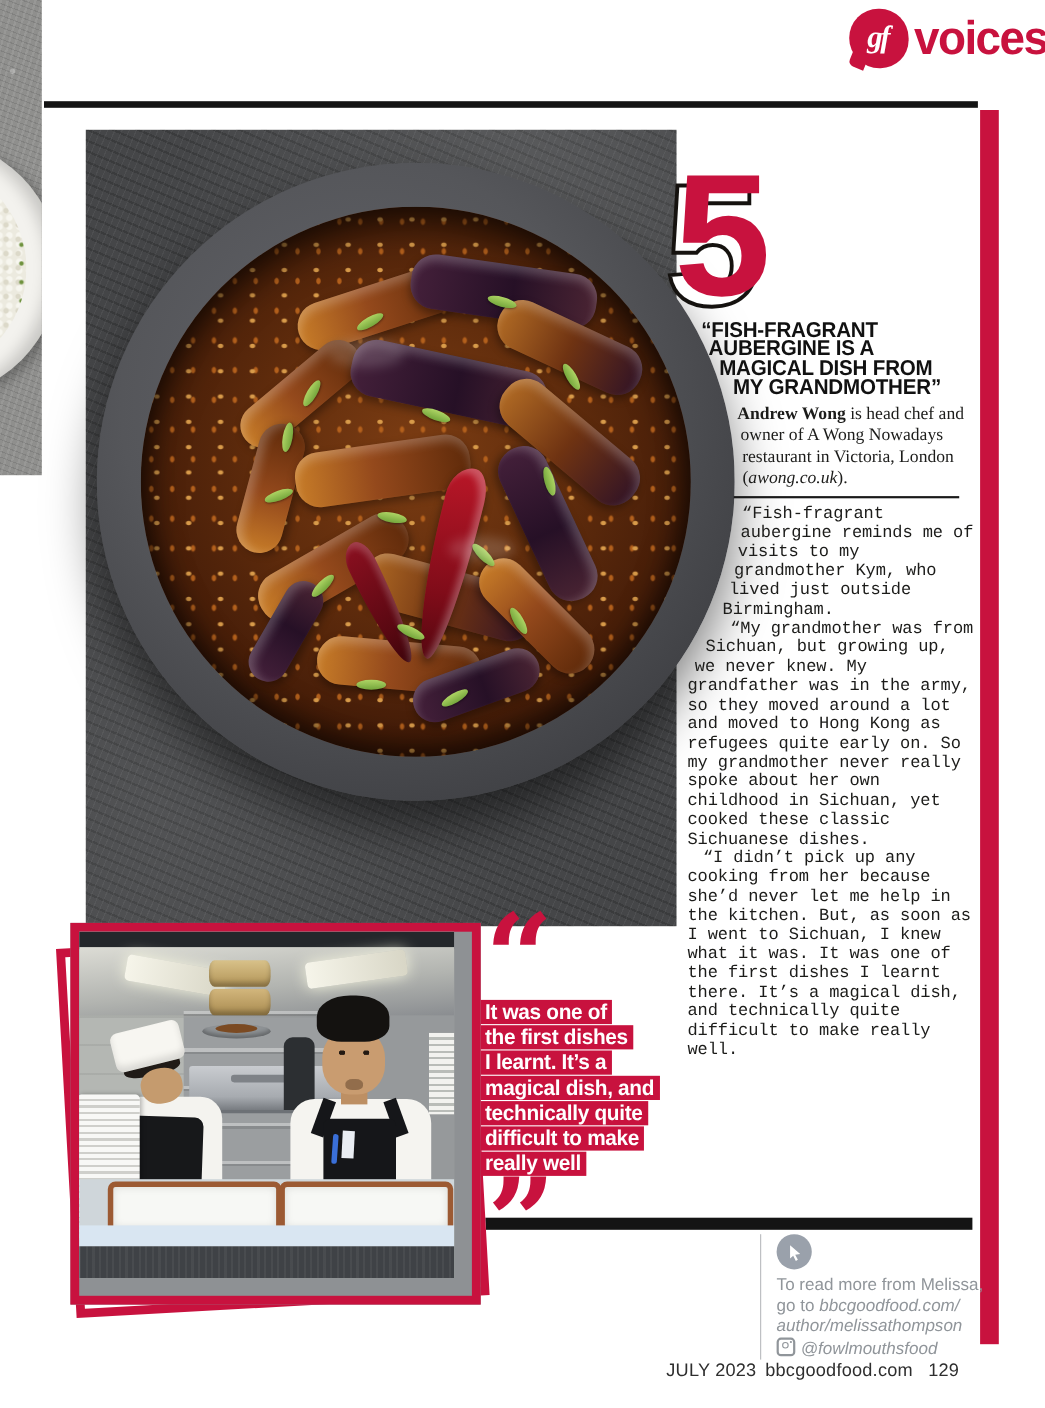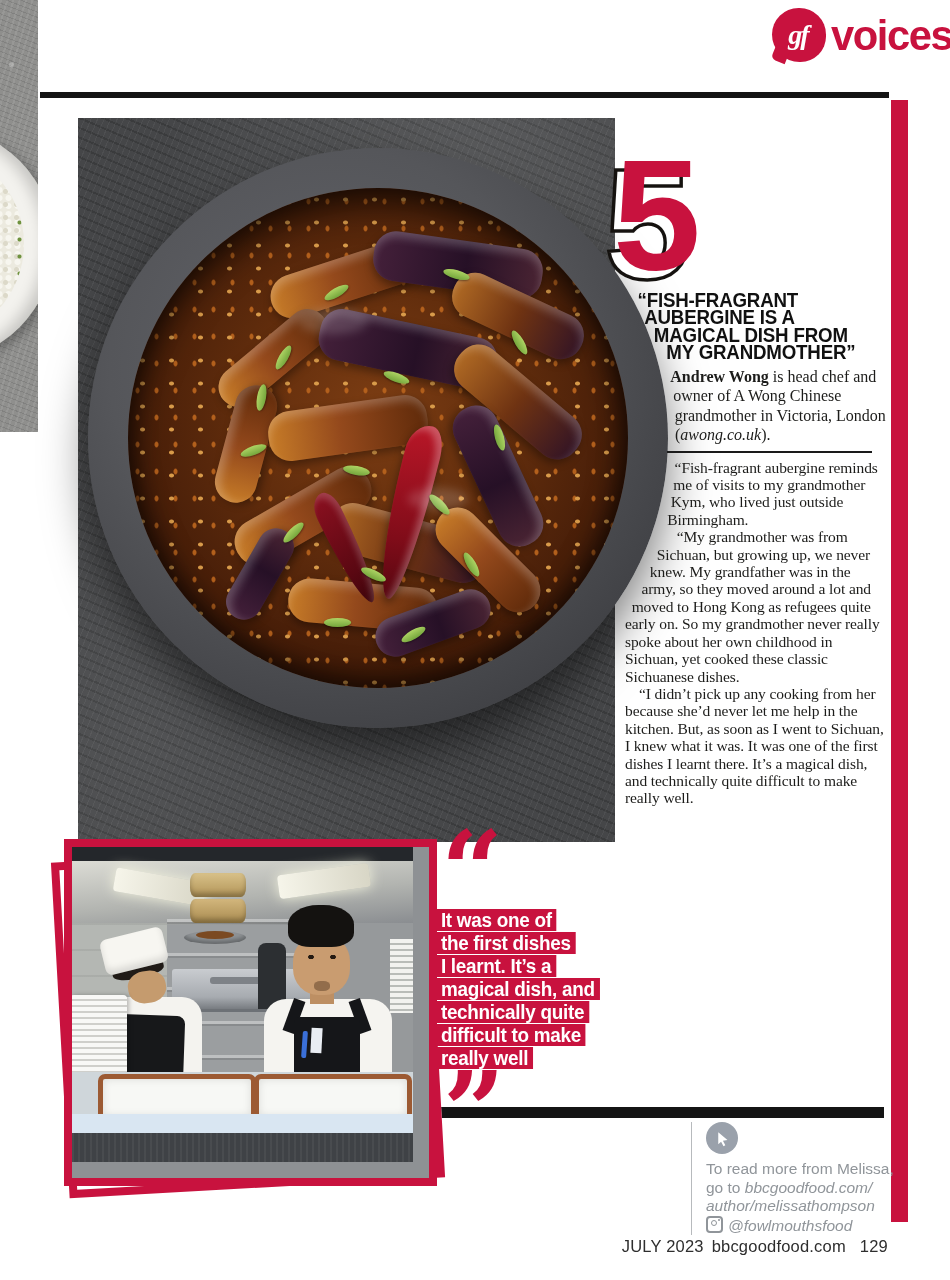--- a/index.html
+++ b/index.html
@@ -92,21 +92,21 @@
   .hl-0{padding-left:13px;} .hl-1{padding-left:20px;} .hl-2{padding-left:30px;} .hl-3{padding-left:43px;}
   .byline{margin:5px 0 0 0;font-family:"Liberation Serif","DejaVu Serif",serif;
     font-size:16px;line-height:19.5px;}
   .byline b{font-weight:700;}
   .byline i{font-style:italic;}
   .wrapfloat-byline{float:left;width:52px;height:78px;shape-outside:circle(296px at -246px 72px);}
   .rule-thin{width:205px;height:2px;background:#1a1a1a;margin:6px 0 6px 42px;}
   .body-text{font-family:"Liberation Serif","DejaVu Serif",serif;font-size:15.5px;line-height:17.4px;
     letter-spacing:-.1px;}
   .wrapfloat-body{float:left;width:56px;height:186px;shape-outside:circle(296px at -246px -15px);}
-  .body-text p{margin:0;text-indent:14px;}
+  .body-text p{margin:0;text-indent:14px;font-family:Liberation Mono, monospace;}
   .body-text p.first{text-indent:0;}
 
   
   .pullquote{left:437px;top:838px;width:190px;}
   .pq-open,.pq-close{font-family:"DejaVu Serif",serif;font-weight:700;font-size:108px;
     letter-spacing:-9px;line-height:.62;}
   .pq-open{margin-left:4px;}
   .pq-close{margin:8px 0 0 6px;}
   .pq-lines{margin-top:4px;}
   .pq-line{line-height:0;}
@@ -179,21 +179,21 @@
   .callout{left:691px;top:1122px;width:212px;border-left:1px solid #b7babd;padding-left:14px;
     color:#90959a;font-size:15.5px;line-height:18.5px;}
   .cursor-badge{width:32px;height:32px;border-radius:50%;background:#9aa1ab;margin-bottom:6px;
     display:flex;align-items:center;justify-content:center;}
   .callout i{font-style:italic;}
   .insta{display:inline-block;position:relative;width:13px;height:13px;border:2px solid #90959a;
     border-radius:4px;margin-right:5px;vertical-align:-2px;}
   .insta::before{content:"";position:absolute;left:2.5px;top:2.5px;width:4px;height:4px;
     border:1.5px solid #90959a;border-radius:50%;}
   .insta::after{content:"";position:absolute;right:1px;top:1px;width:2px;height:2px;border-radius:50%;background:#90959a;}
-  .footer{top:1237px;right:62px;color:#2e2e2e;font-size:16.5px;letter-spacing:.2px;}
+  .footer{top:1237px;right:78px;color:#2e2e2e;font-size:16.5px;letter-spacing:.2px;}
   .footer .pg{margin-left:14px;}
   .footer .site{margin-left:8px;}
 </style>
 </head>
 <body>
 
 <div class="page">
 
   <div class="abs side-strip">
     <div class="rice-plate"></div>
@@ -257,21 +257,21 @@
     <div class="num5">
       <div class="back">5</div>
       <div class="front" style="color:#c8123e;">5</div>
     </div>
     <div class="headline">
       <div class="hl hl-0">“FISH-FRAGRANT</div>
       <div class="hl hl-1">AUBERGINE IS A</div>
       <div class="hl hl-2">MAGICAL DISH FROM</div>
       <div class="hl hl-3">MY GRANDMOTHER”</div>
     </div>
-    <p class="byline"><span class="wrapfloat-byline"></span><b>Andrew Wong</b><span> is head chef and owner of A Wong Chinese grandmother in Victoria, London (</span><i>awong.co.uk</i><span>).</span></p>
+    <p class="byline"><span class="wrapfloat-byline"></span><b>Andrew Wong</b><span> is head chef and owner of A Wong Nowadays restaurant in Victoria, London (</span><i>awong.co.uk</i><span>).</span></p>
     <div class="rule-thin"></div>
     <div class="body-text">
       <span class="wrapfloat-body"></span>
       <p class="first">“Fish-fragrant aubergine reminds me of visits to my grandmother Kym, who lived just outside Birmingham.</p>
       <p>“My grandmother was from Sichuan, but growing up, we never knew. My grandfather was in the army, so they moved around a lot and moved to Hong Kong as refugees quite early on. So my grandmother never really spoke about her own childhood in Sichuan, yet cooked these classic Sichuanese dishes.</p>
       <p>“I didn’t pick up any cooking from her because she’d never let me help in the kitchen. But, as soon as I went to Sichuan, I knew what it was. It was one of the first dishes I learnt there. It’s a magical dish, and technically quite difficult to make really well.</p>
     </div>
   </div>
 
   <div class="abs kitchen-tilt"></div>

